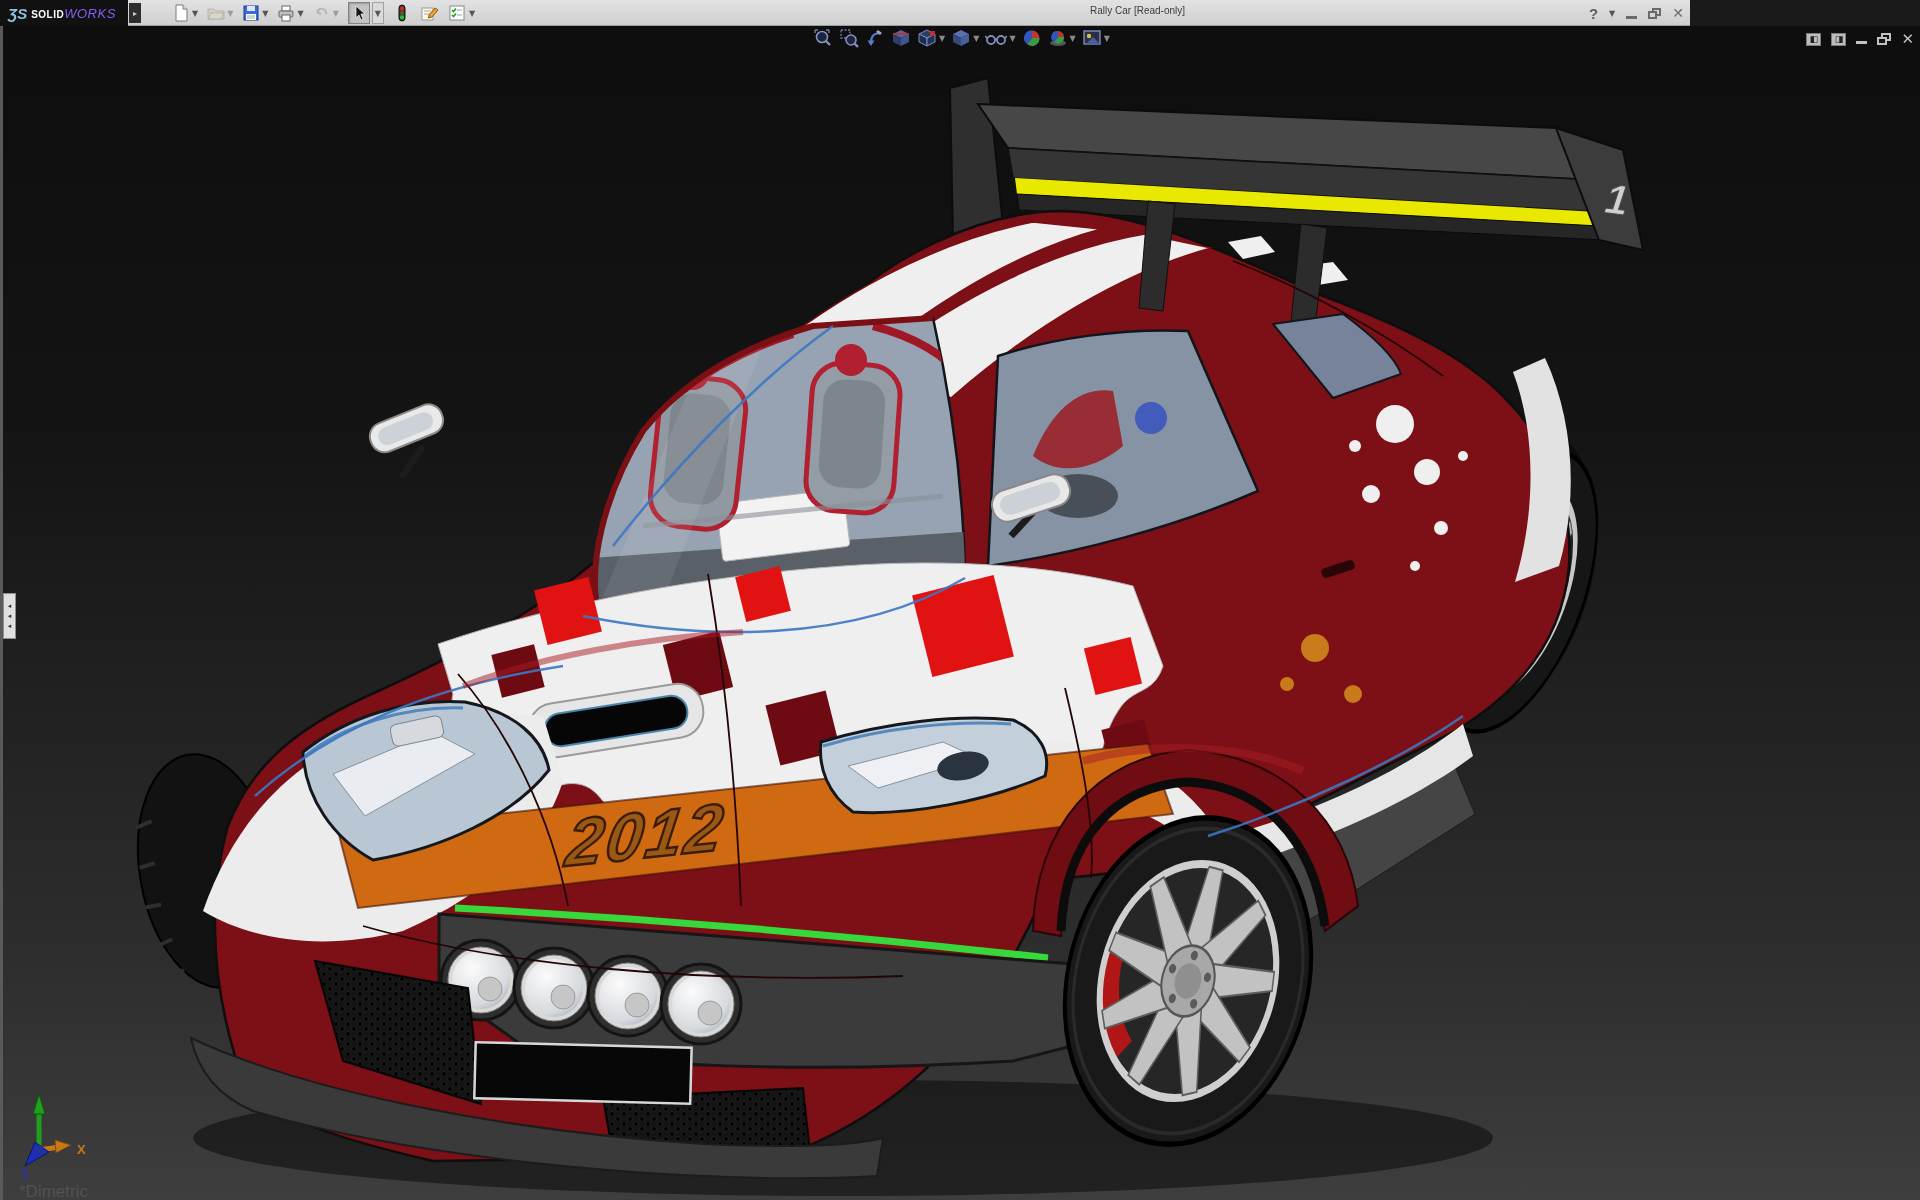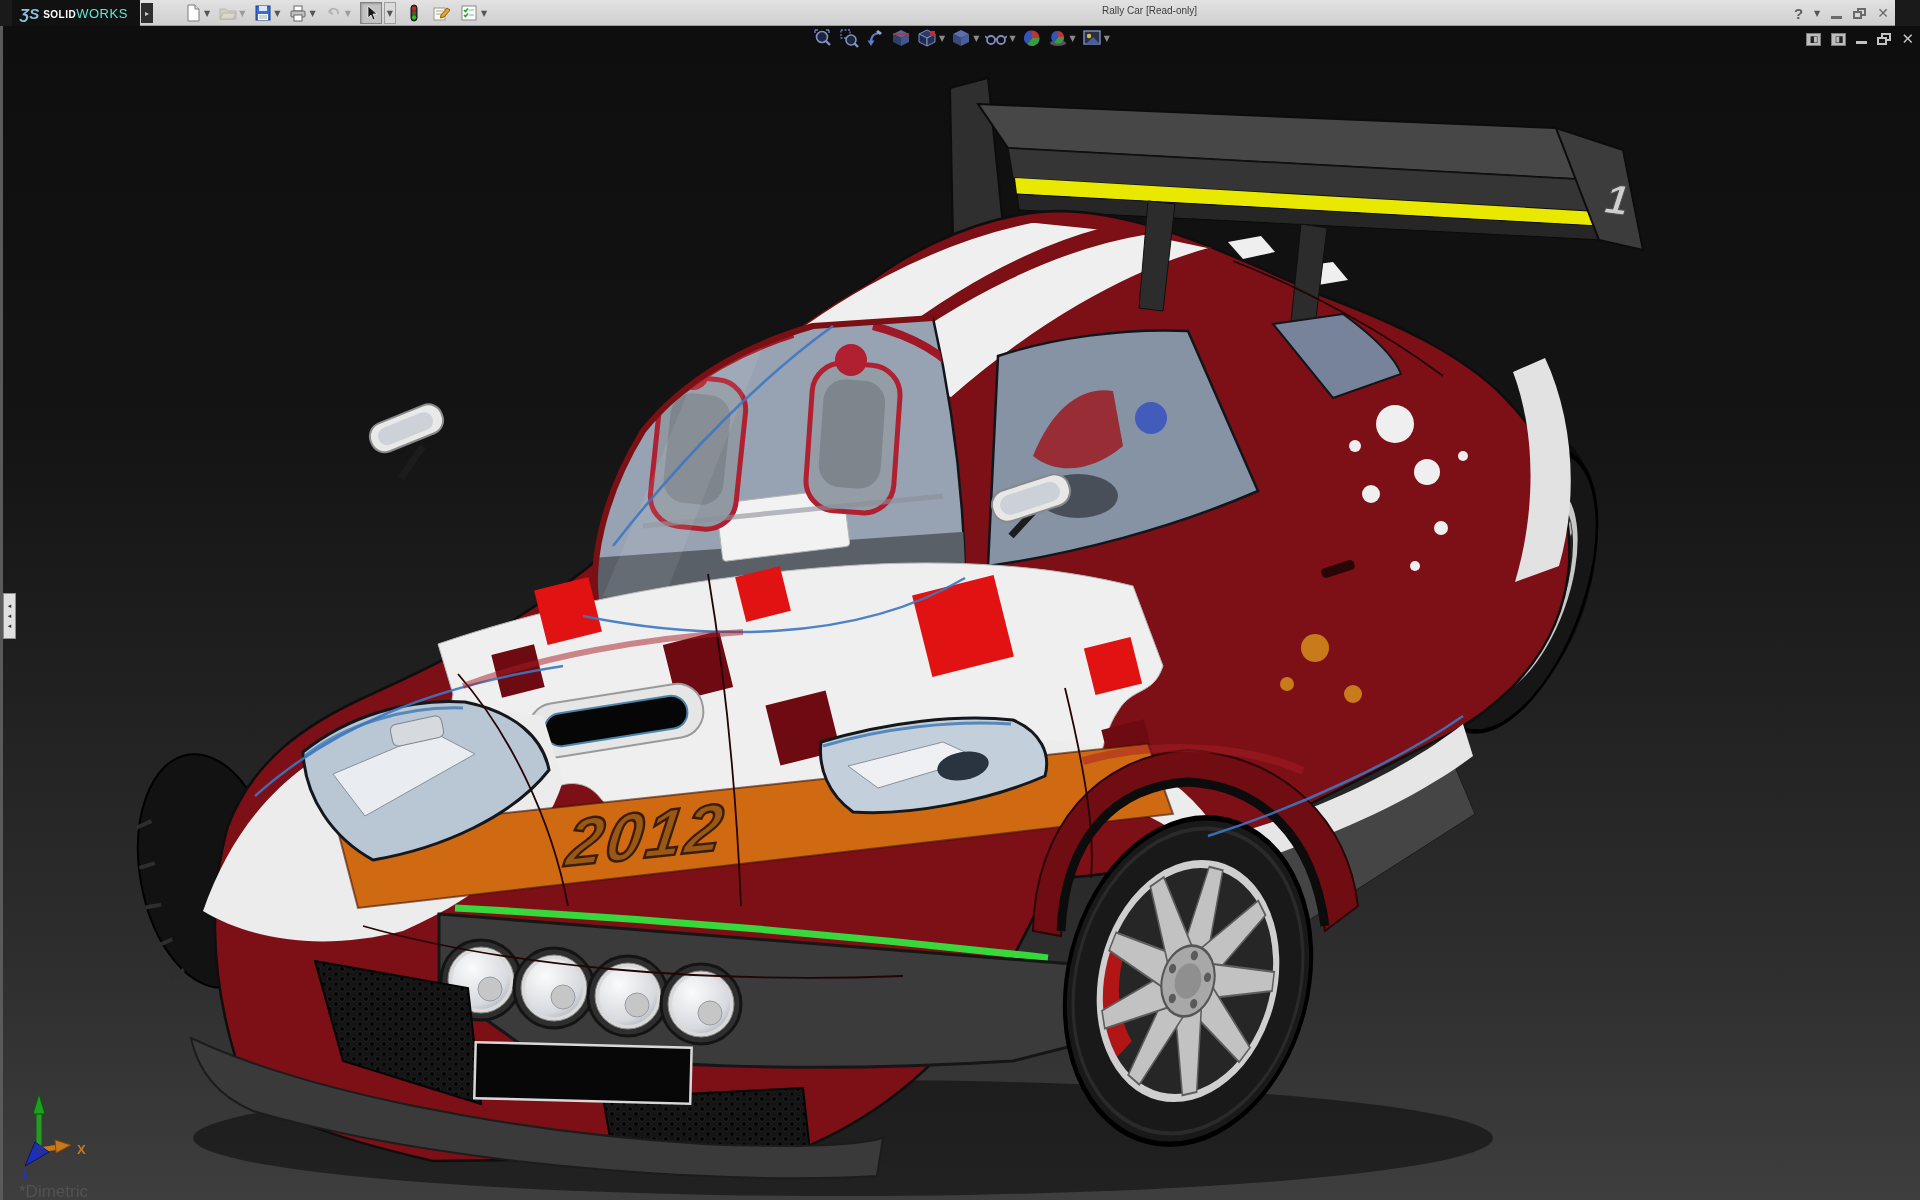--- a/index.html
+++ b/index.html
@@ -1,26 +1,26 @@
 <!DOCTYPE html>
 <html><head>
 <meta charset="utf-8">
 <style>
   html,body{margin:0;padding:0;background:#000;}
   *{box-sizing:border-box;}
   #app{position:relative;width:1920px;height:1200px;overflow:hidden;
        font-family:"Liberation Sans",sans-serif;background:#1a1a1a;}
   
-  #titlebar{position:absolute;left:12px;top:0;width:1883px;height:26px;
+  #titlebar{position:absolute;left:0;top:0;width:1690px;height:26px;
     background:linear-gradient(#e2e2e2,#cfcfcf);border-bottom:1px solid #9c9c9c;}
   #logo{position:absolute;left:0;top:0;width:128px;height:26px;background:#111;
     color:#fff;display:flex;align-items:center;padding-left:8px;gap:4px;}
   #logo .g3ds{color:#8fc1dd;font-style:italic;font-weight:bold;font-size:15px;}
   #logo .solid{font-weight:bold;font-size:10px;letter-spacing:.5px;}
-  #logo .works{font-weight:normal;font-size:13px;color:#5eead4;letter-spacing:.5px;}
+  #logo .works{font-weight:normal;font-size:13px;color:#8b5cf6;letter-spacing:.5px;font-style:italic;}
   #logo-expand{position:absolute;left:129px;top:3px;width:12px;height:20px;background:#2e2e2e;
     color:#cfcfcf;font-size:8px;display:flex;align-items:center;justify-content:center;cursor:pointer;}
   #main-tools{position:absolute;left:172px;top:0;height:26px;display:flex;align-items:center;gap:9px;}
   .tbtn{display:flex;align-items:center;gap:2px;}
   .tbtn svg{display:block;}
   .caret{font-size:8px;color:#555;font-family:"DejaVu Sans",sans-serif;}
   .dim{opacity:.45;}
   .pressed{background:#c3c3c3;border:1px solid #838383;box-shadow:inset 1px 1px 2px #9a9a9a;padding:1px;}
   .caretbox{background:#dadada;border:1px solid #a0a0a0;height:22px;display:flex;align-items:center;padding:0 2px;}
   #title-text{position:absolute;left:1090px;top:5px;font-size:10px;color:#3c3c3c;}

